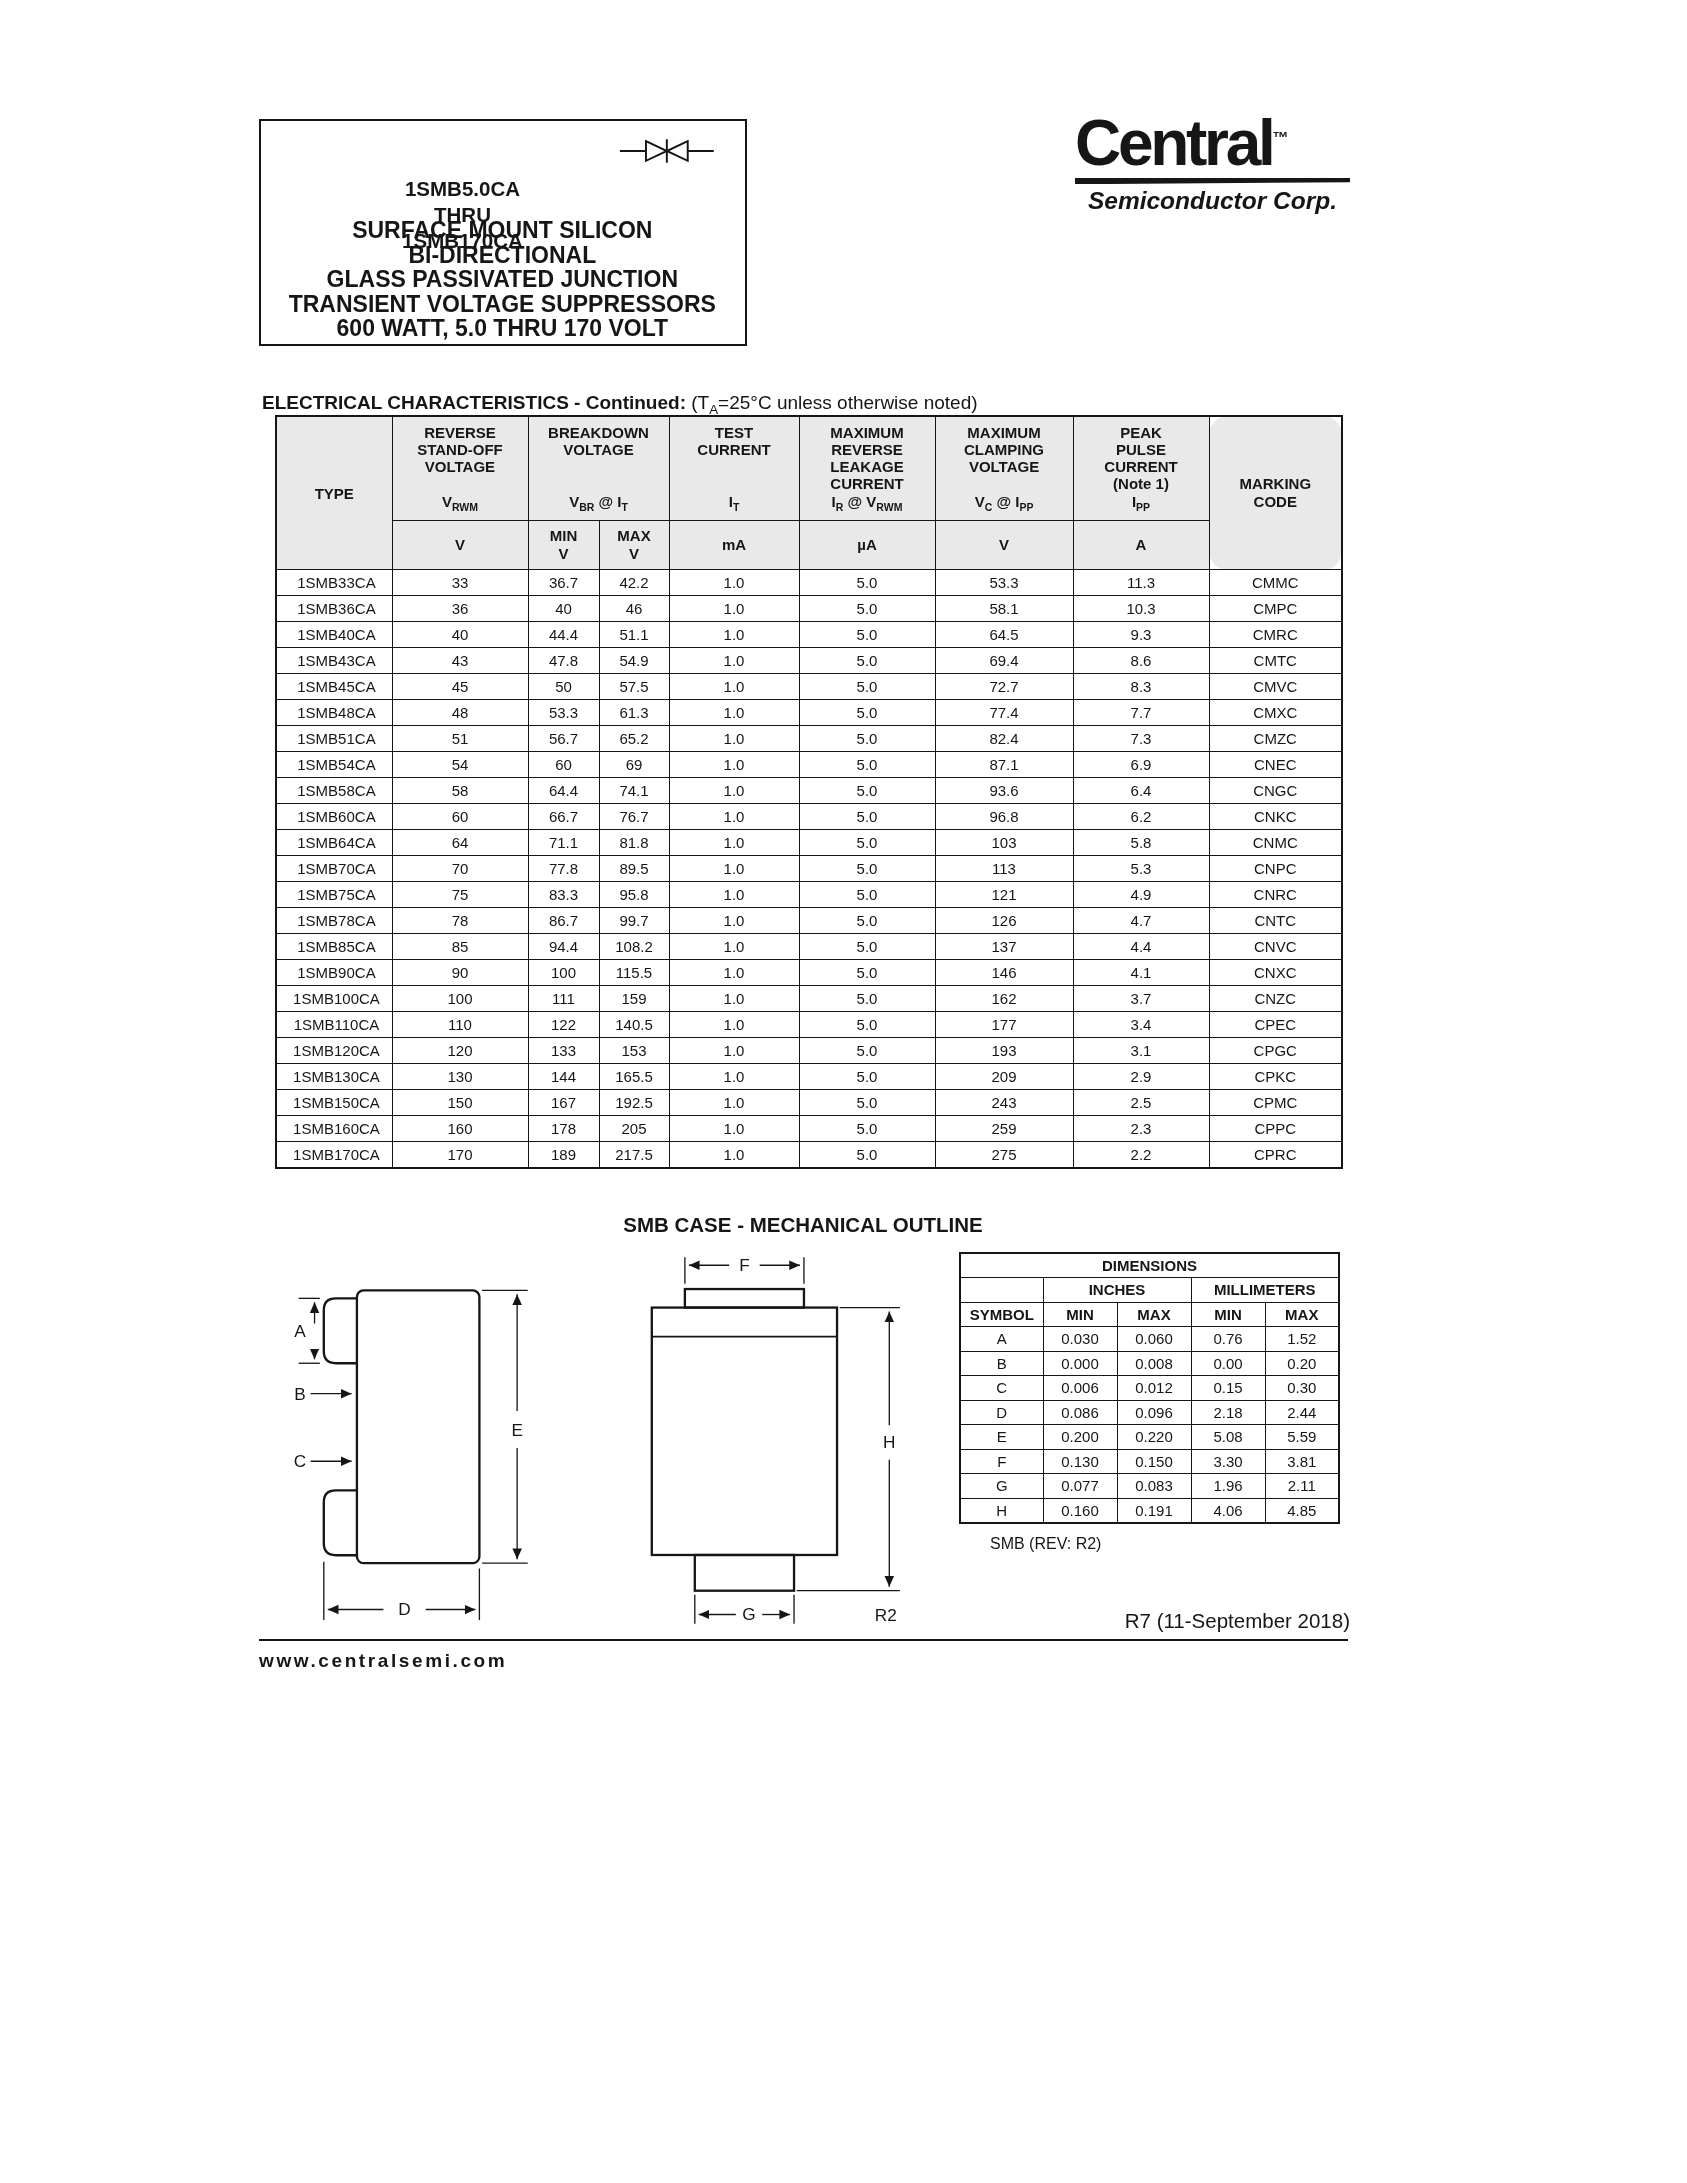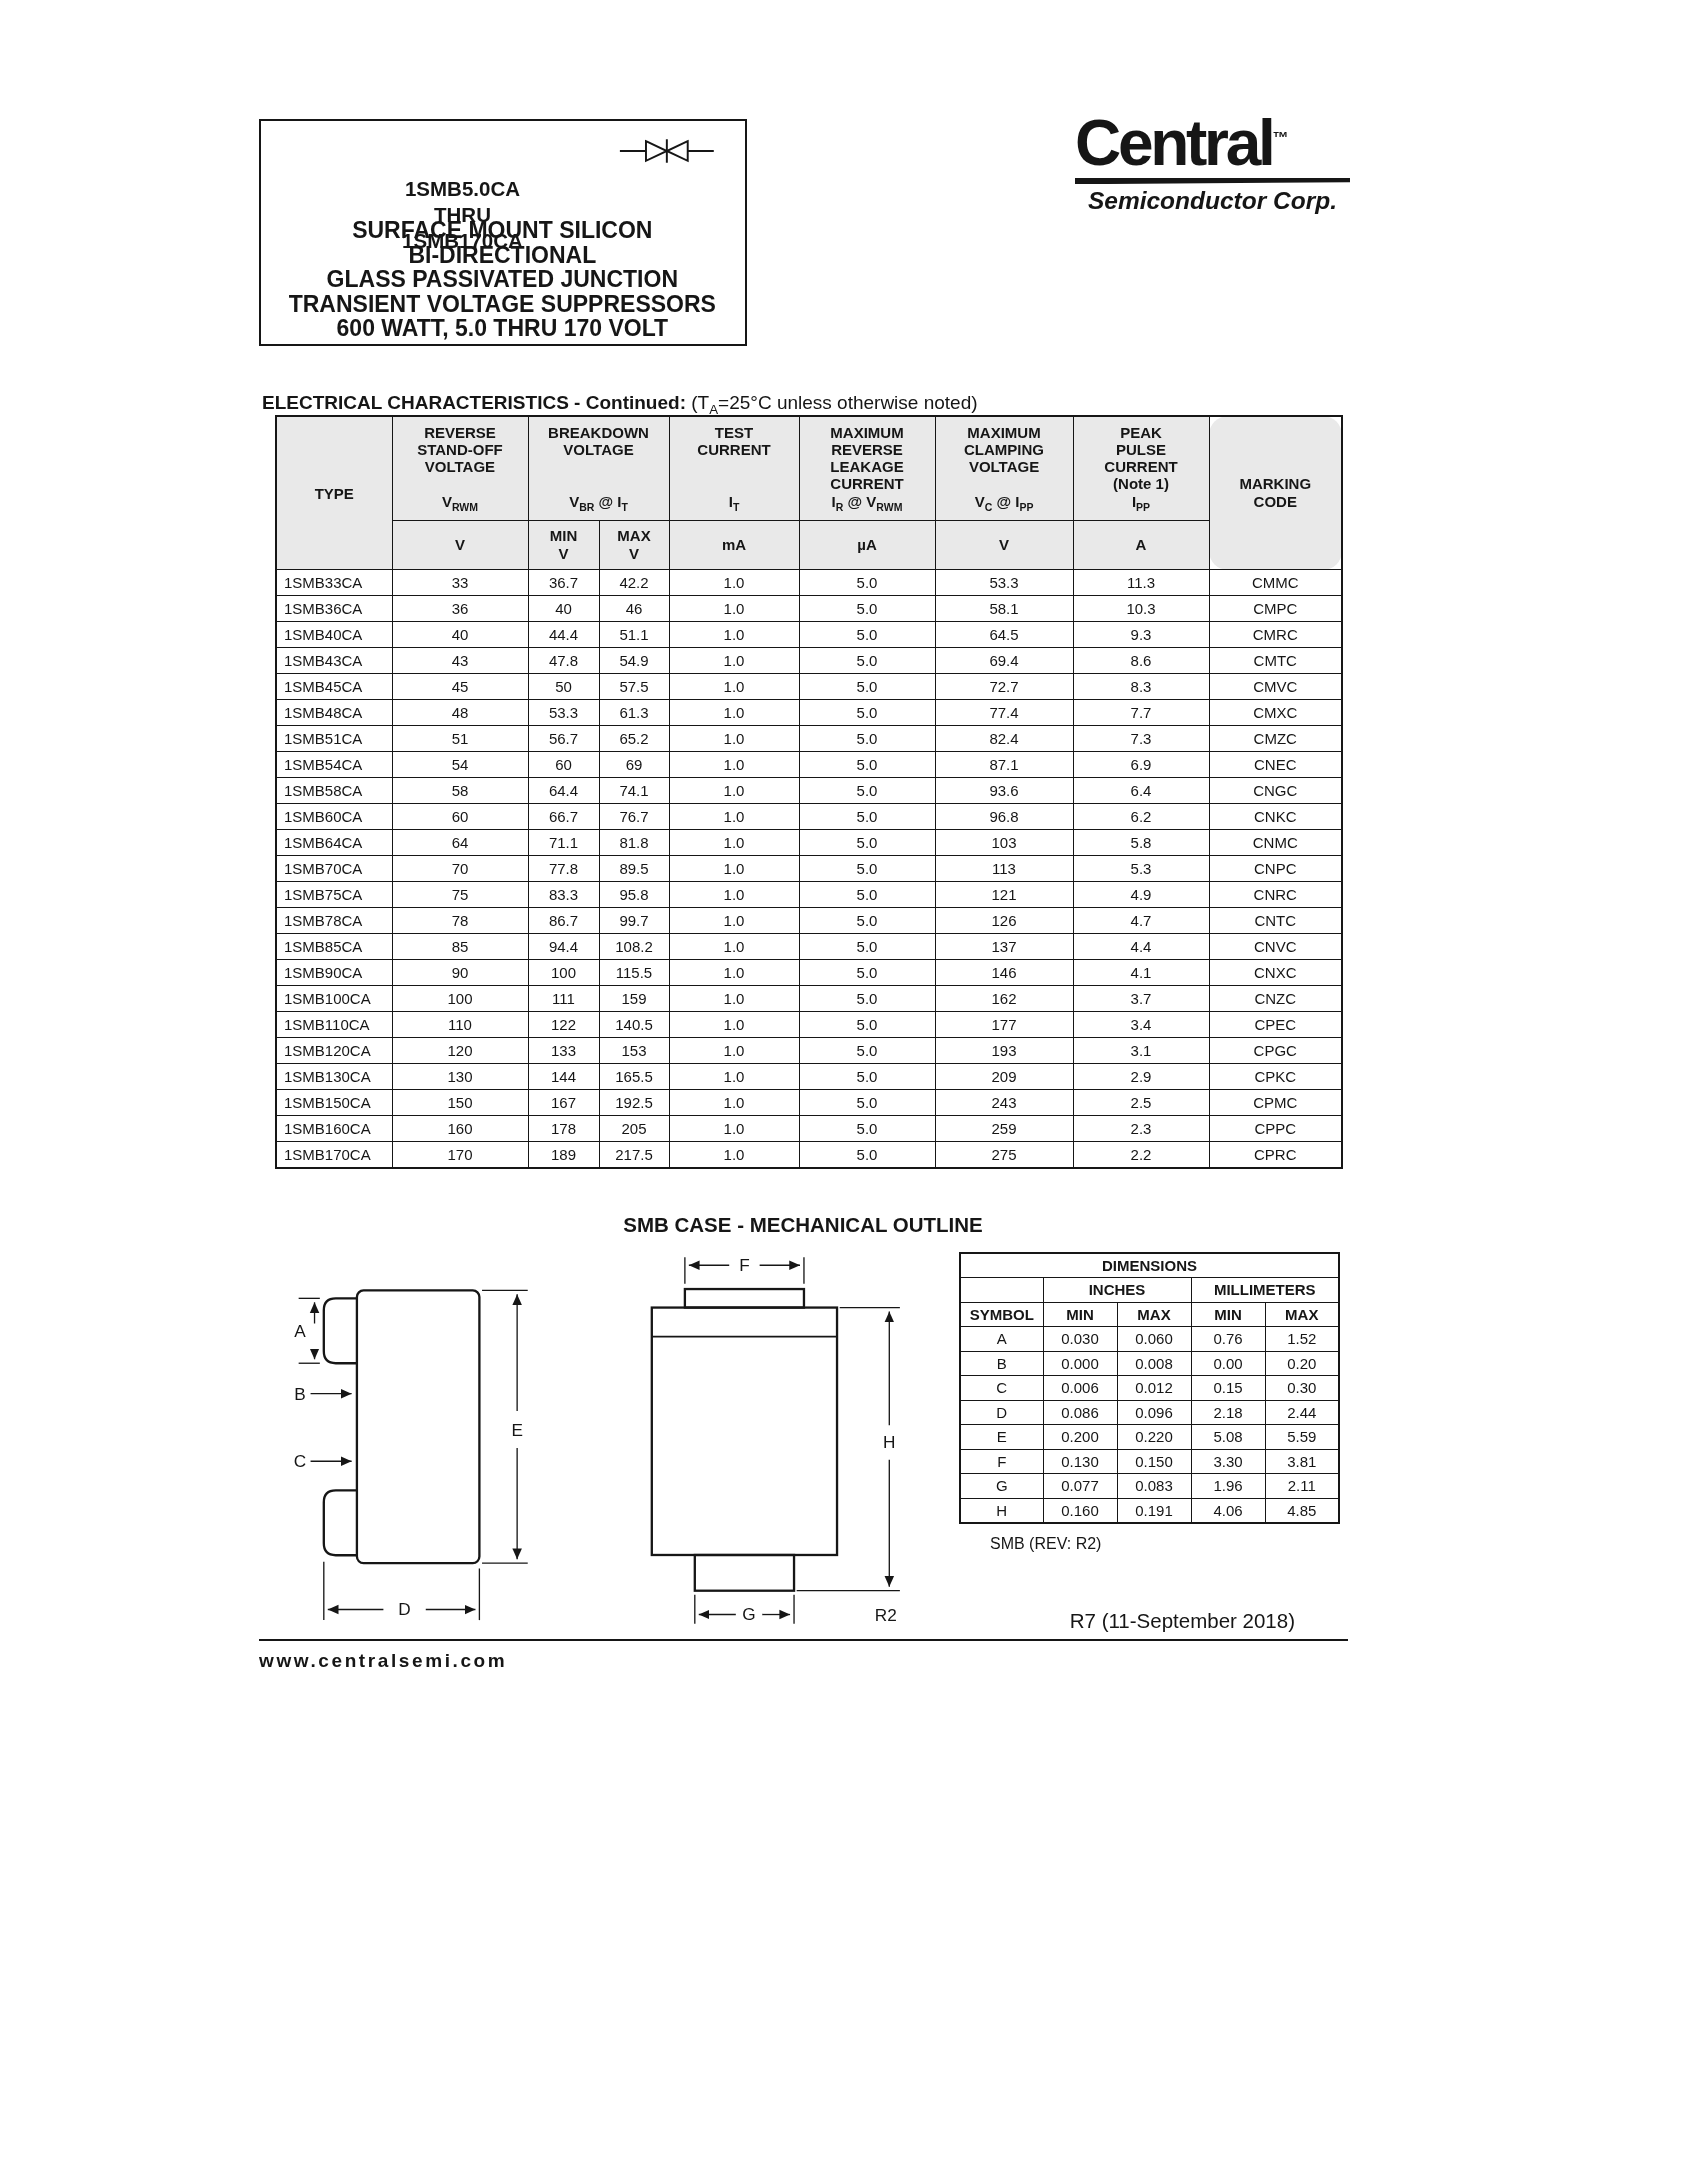--- a/index.html
+++ b/index.html
@@ -33,35 +33,35 @@
                 border-collapse:collapse; table-layout:fixed; font-size:15px;
                 border:2px solid #161616; }
   .elec-table th, .elec-table td { border:1.3px solid #161616; text-align:center; vertical-align:middle; }
   .elec-table thead th { background:#e9e9e9; font-weight:bold; }
   .hd-wrap { display:flex; flex-direction:column; align-items:center; height:103px; padding:6.6px 1.3px 6.6px; }
   .hd-title { white-space:pre-line; line-height:17px; }
   .hd-sym { margin-top:auto; }
   .rowspan-head { white-space:pre-line; line-height:18px;border-radius:19px; }
   .units-row th { height:49px; white-space:pre-line; line-height:18px; }
   .elec-table td { height:26px; padding:0.7px 2.6px; }
-  .elec-table td.first-col { text-align:left; padding-left:7px; }
+  .elec-table td.first-col { text-align:center; padding-left:7px; }
 
   
   .mech-title { left:259px; top:1213px; width:1088px; text-align:center; font-weight:bold; font-size:20.5px; }
   svg text { fill:#161616; font-family:"Liberation Sans", sans-serif; font-size:26px; }
 
   
   .dims-table { position:absolute; left:959px; top:1252px; width:380px;
                 border-collapse:collapse; table-layout:fixed; font-size:15px;
                 border:2px solid #161616; }
   .dims-table th, .dims-table td { border:1.3px solid #161616; text-align:center; height:24.5px; padding:0.7px 2.6px; }
   .rev-note { left:990px; top:1535px; width:380px; text-align:left; font-size:16px; }
 
   
-  .revision { left:980px; top:1609px; width:315px; text-align:right; font-size:20.5px; }
+  .revision { left:1035px; top:1609px; width:315px; text-align:right; font-size:20.5px; }
   .footer-rule { left:259px; top:1639px; width:1089px; height:2px; background:#161616; }
   .website { left:259px; top:1650px; font-size:19px; font-weight:bold; letter-spacing:2.6px; }
 </style>
 </head>
 <body>
 
 <div class="part-box abs">
   <div class="pn-block">
     <div>1SMB5.0CA</div>
     <div>THRU</div>

